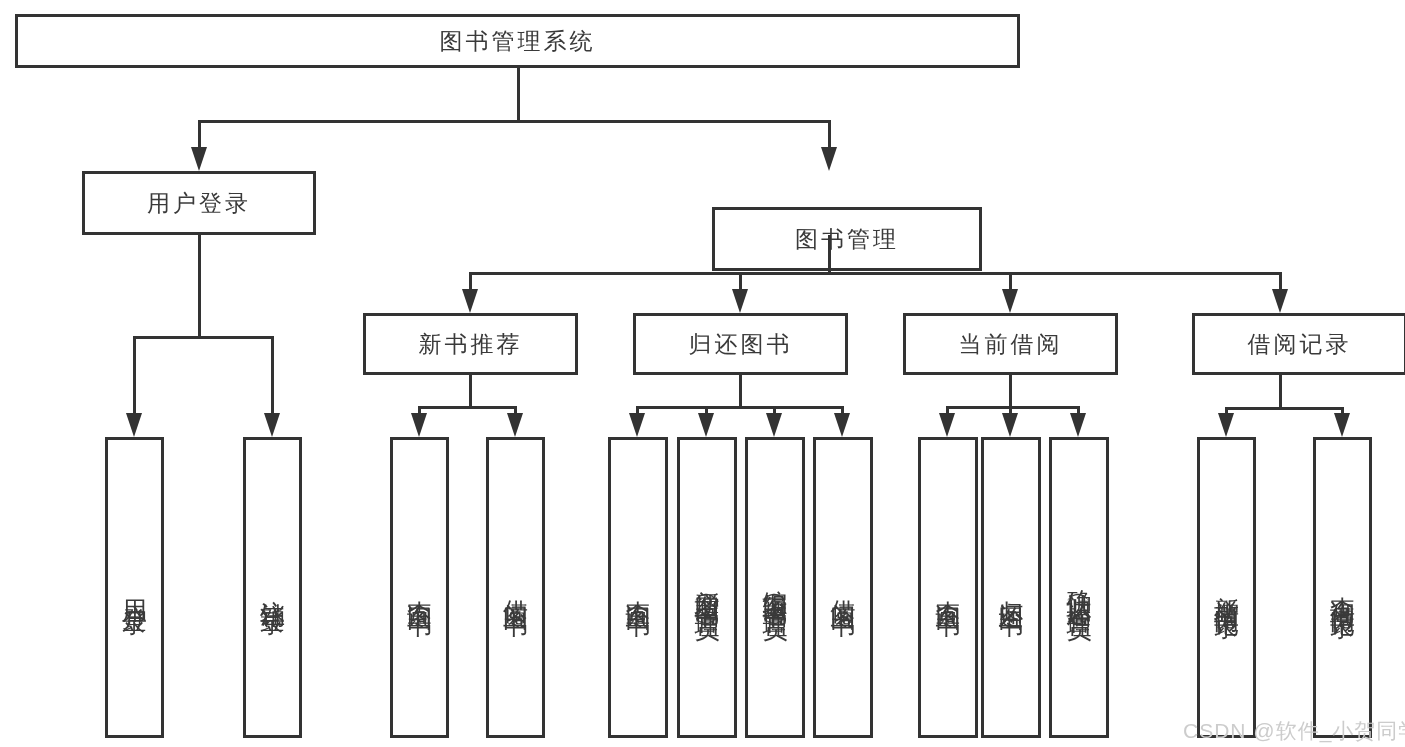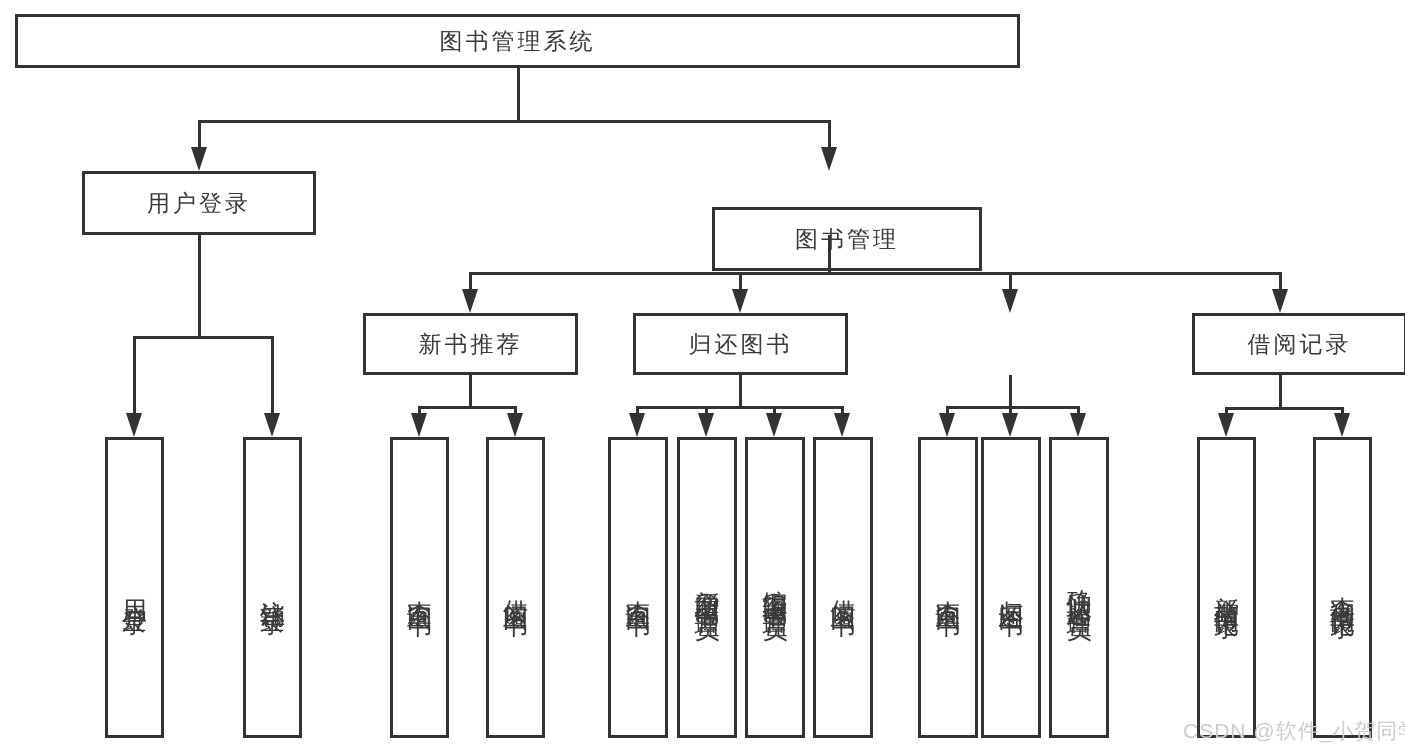--- a/index.html
+++ b/index.html
@@ -91,20 +91,23 @@
     <div class="shaft"></div>
     <div class="head"></div>
   </div>
 
   <div class="node node-h" style="left:363px;top:313px;width:215px;height:62px;align-items:center;">
     <span class="label">新书推荐</span>
   </div>
   <div class="node node-h" style="left:633px;top:313px;width:215px;height:62px;">
     <span class="label">归还图书</span>
   </div>
+  <div class="node node-h" style="left:903px;top:313px;width:215px;height:62px;">
+    <span class="label">当前借阅</span>
+  </div>
   <div class="node node-h" style="left:1192px;top:313px;width:215px;height:62px;">
     <span class="label">借阅记录</span>
   </div>
 
   <div class="vline" style="left:469px;top:375px;height:31px;"></div>
   <div class="hline" style="left:418px;top:406px;width:99px;"></div>
   <div class="arrow" style="left:410px;top:406px;height:31px;">
     <div class="shaft"></div>
     <div class="head"></div>
   </div>

